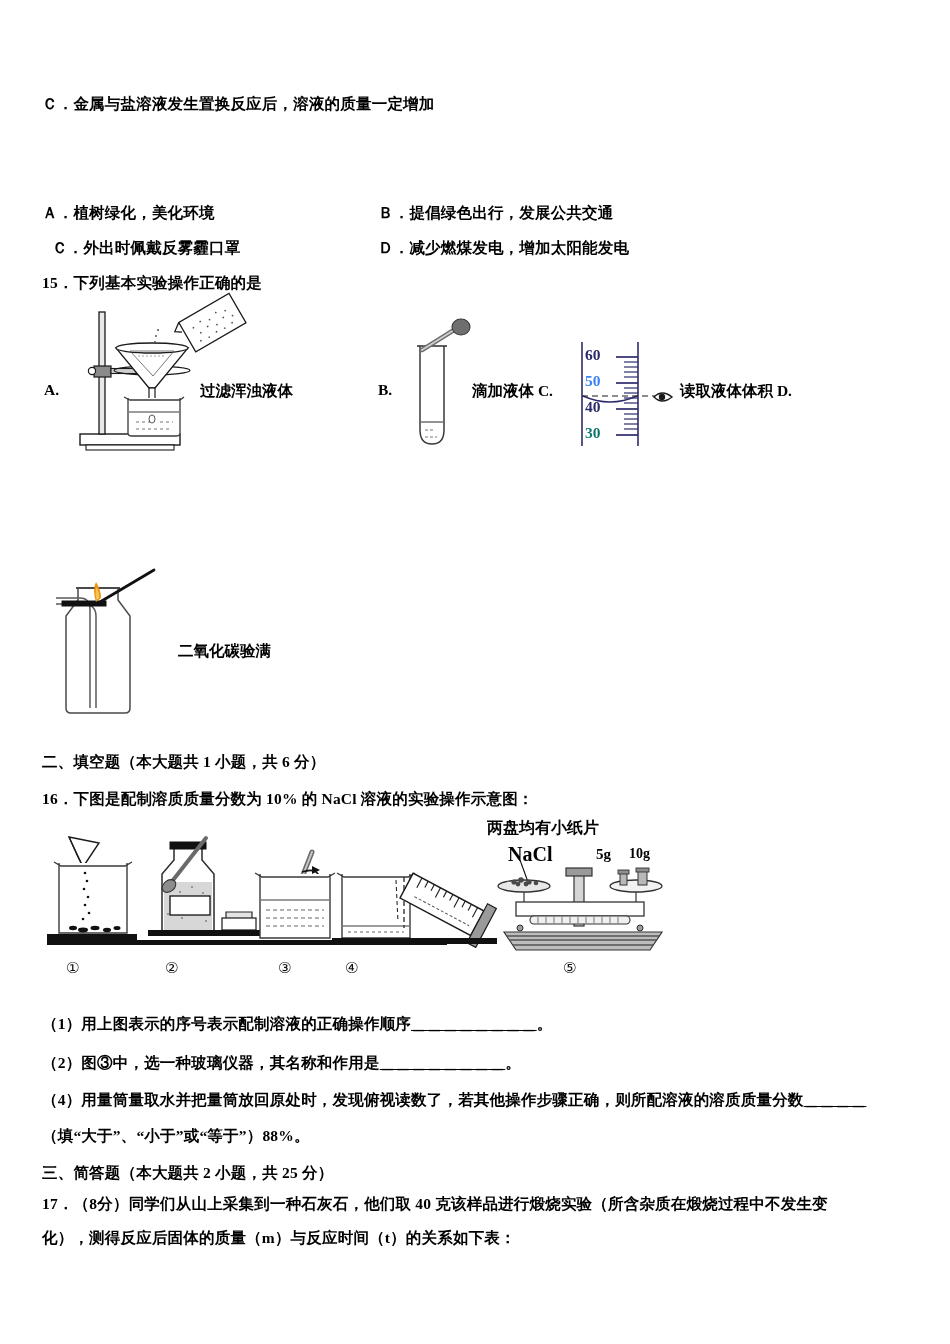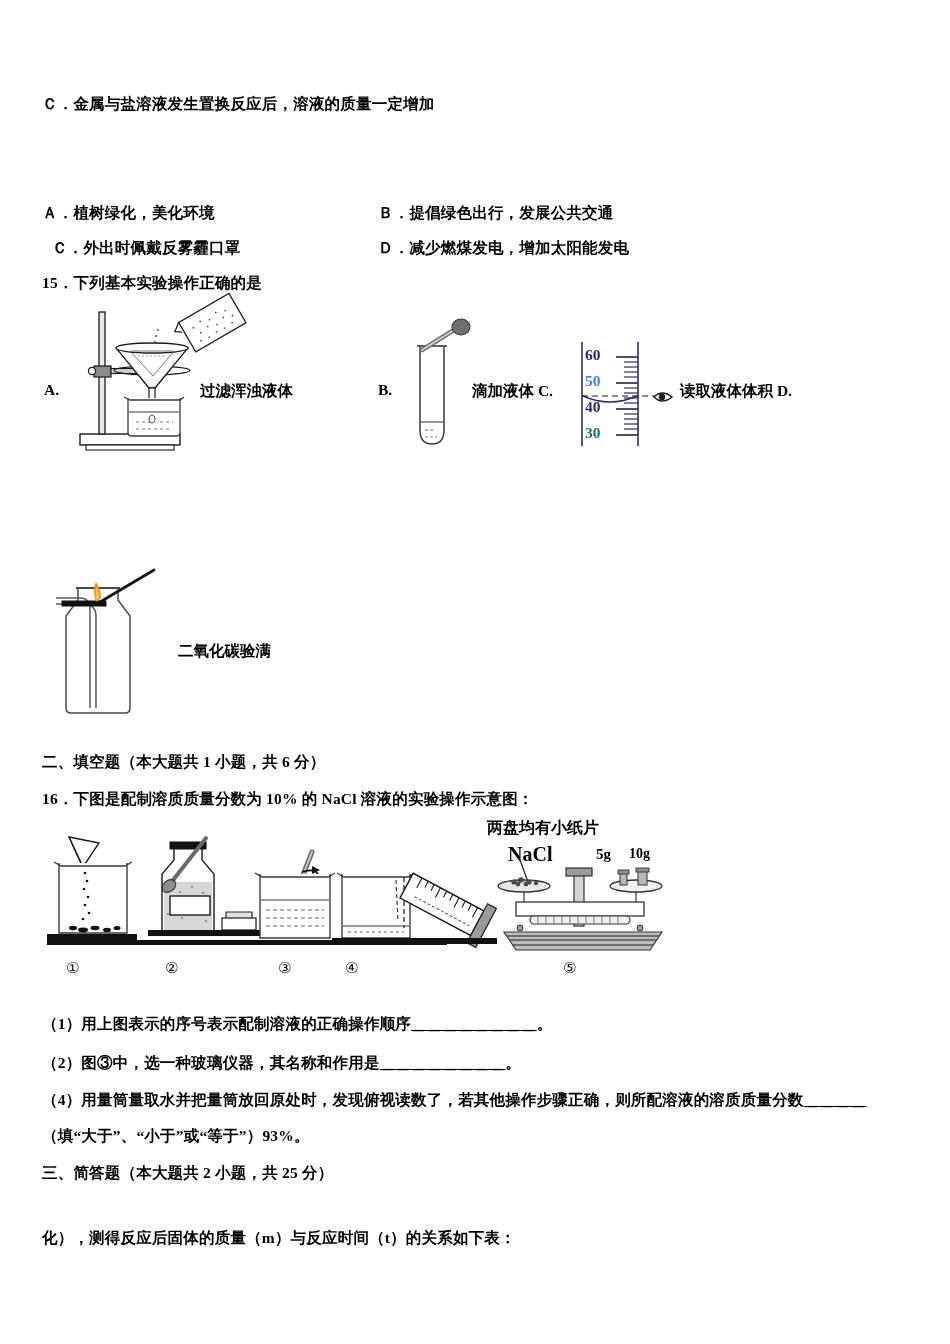--- a/index.html
+++ b/index.html
@@ -425,18 +425,19 @@
   </div>
 
   <div class="line" style="left:42px; top:1053px;">
     <span>（2）图③中，选一种玻璃仪器，其名称和作用是</span><span class="blank-ul">＿＿＿＿＿＿＿＿</span><span>。</span>
   </div>
 
   <div class="line" style="left:42px; top:1090px;">
     <span>（4）用量筒量取水并把量筒放回原处时，发现俯视读数了，若其他操作步骤正确，则所配溶液的溶质质量分数</span><span class="blank-ul">＿＿＿＿</span>
   </div>
 
-  <div class="line" style="left:42px; top:1126px;">（填“大于”、“小于”或“等于”）93%。</div>
+  <div class="line" style="left:42px; top:1126px;">（填“大于”、“小于”或“等于”）88%。</div>
 
   <div class="line" style="left:42px; top:1163px;">三、简答题（本大题共 2 小题，共 25 分）</div>
+  <div class="line" style="left:42px; top:1194px;">17．（8分）同学们从山上采集到一种石灰石，他们取 40 克该样品进行煅烧实验（所含杂质在煅烧过程中不发生变</div>
   <div class="line" style="left:42px; top:1228px;">化），测得反应后固体的质量（m）与反应时间（t）的关系如下表：</div>
 
 </div>
 
 </body></html>

